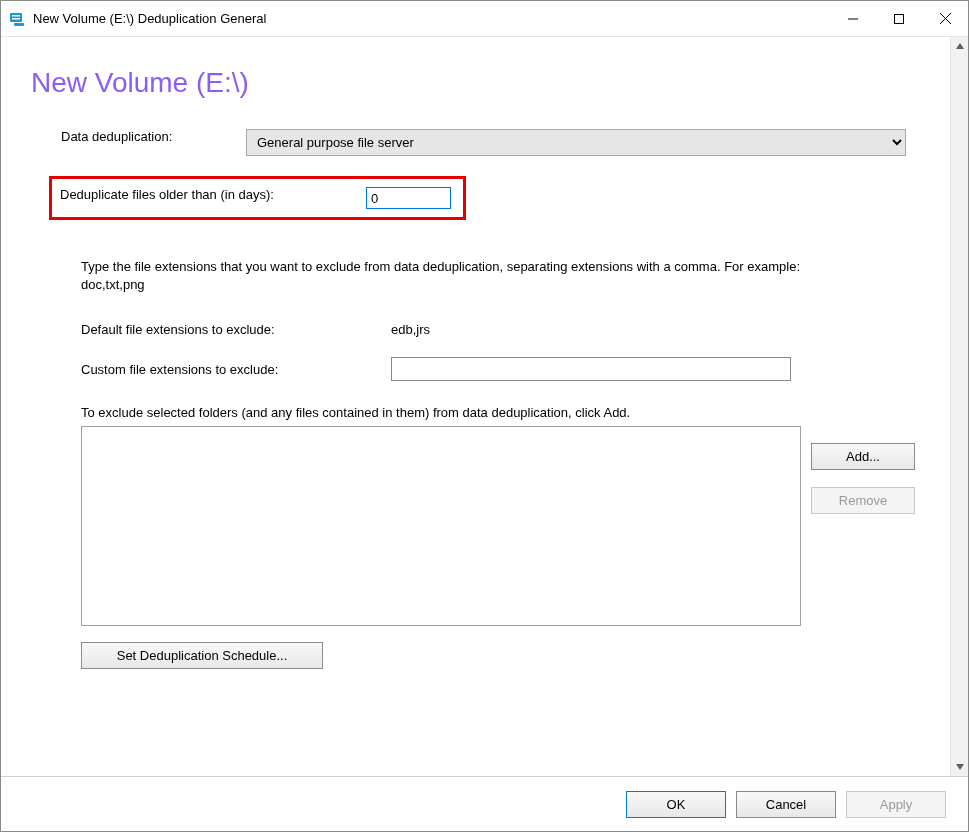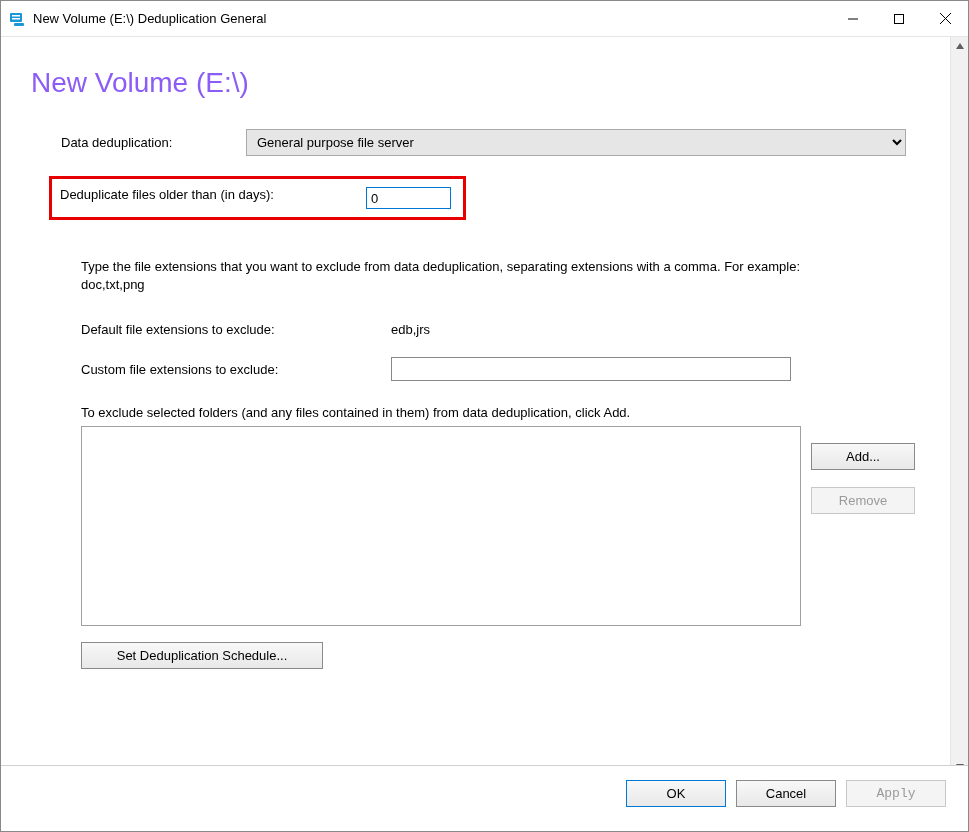--- a/index.html
+++ b/index.html
@@ -60,21 +60,21 @@
   }
   .vscroll .track { flex: 1; }
   
   .heading {
     font-size: 28px;
     font-weight: 300;
     color: #8b5cf6;
     margin: 10px 0 30px 0;
   }
   
-  .row { display: flex; align-items: center; margin-bottom: 14px; }
+  .row { display: flex; align-items: flex-start; margin-bottom: 14px; }
   .label-col { width: 185px; }
   select.dropdown {
     width: 660px; height: 27px;
     background: #e6e6e6;
     border: 1px solid #a9a9a9;
     padding: 0 6px;
     font-family: inherit;
     font-size: 13px;
     appearance: auto;
   }
@@ -141,21 +141,21 @@
     cursor: default;
   }
   button.btn.wide2 { width: 104px; }
   .schedule-btn {
     margin-left: 50px;
     width: 242px;
   }
   
   .bottom-bar {
     position: absolute;
-    left: 0; right: 0; bottom: 11px;
+    left: 0; right: 0; bottom: 0;
     height: 55px;
     border-top: 1px solid #d0d0d0;
     background: #fff;
     display: flex;
     justify-content: flex-end;
     align-items: center;
     padding: 0 22px;
     gap: 10px;
   }
   .bottom-bar button {
@@ -166,21 +166,20 @@
     cursor: pointer;
   }
   .bottom-bar button.default {
     border: 1px solid #0078d7;
   }
   .bottom-bar button:disabled {
     color: #9a9a9a;
     border-color: #c8c8c8;
     background: #f4f4f4;
     cursor: default;
-    font-family: Liberation Mono, monospace;
   }
 </style>
 </head>
 <body>
 
 <div class="titlebar">
   <span class="icon">
     <svg width="16" height="16" viewBox="0 0 16 16">
       <rect x="1" y="2" width="12" height="9" fill="#1a97d6" rx="1"></rect>
       <rect x="3" y="4" width="8" height="1.5" fill="#fff"></rect>

